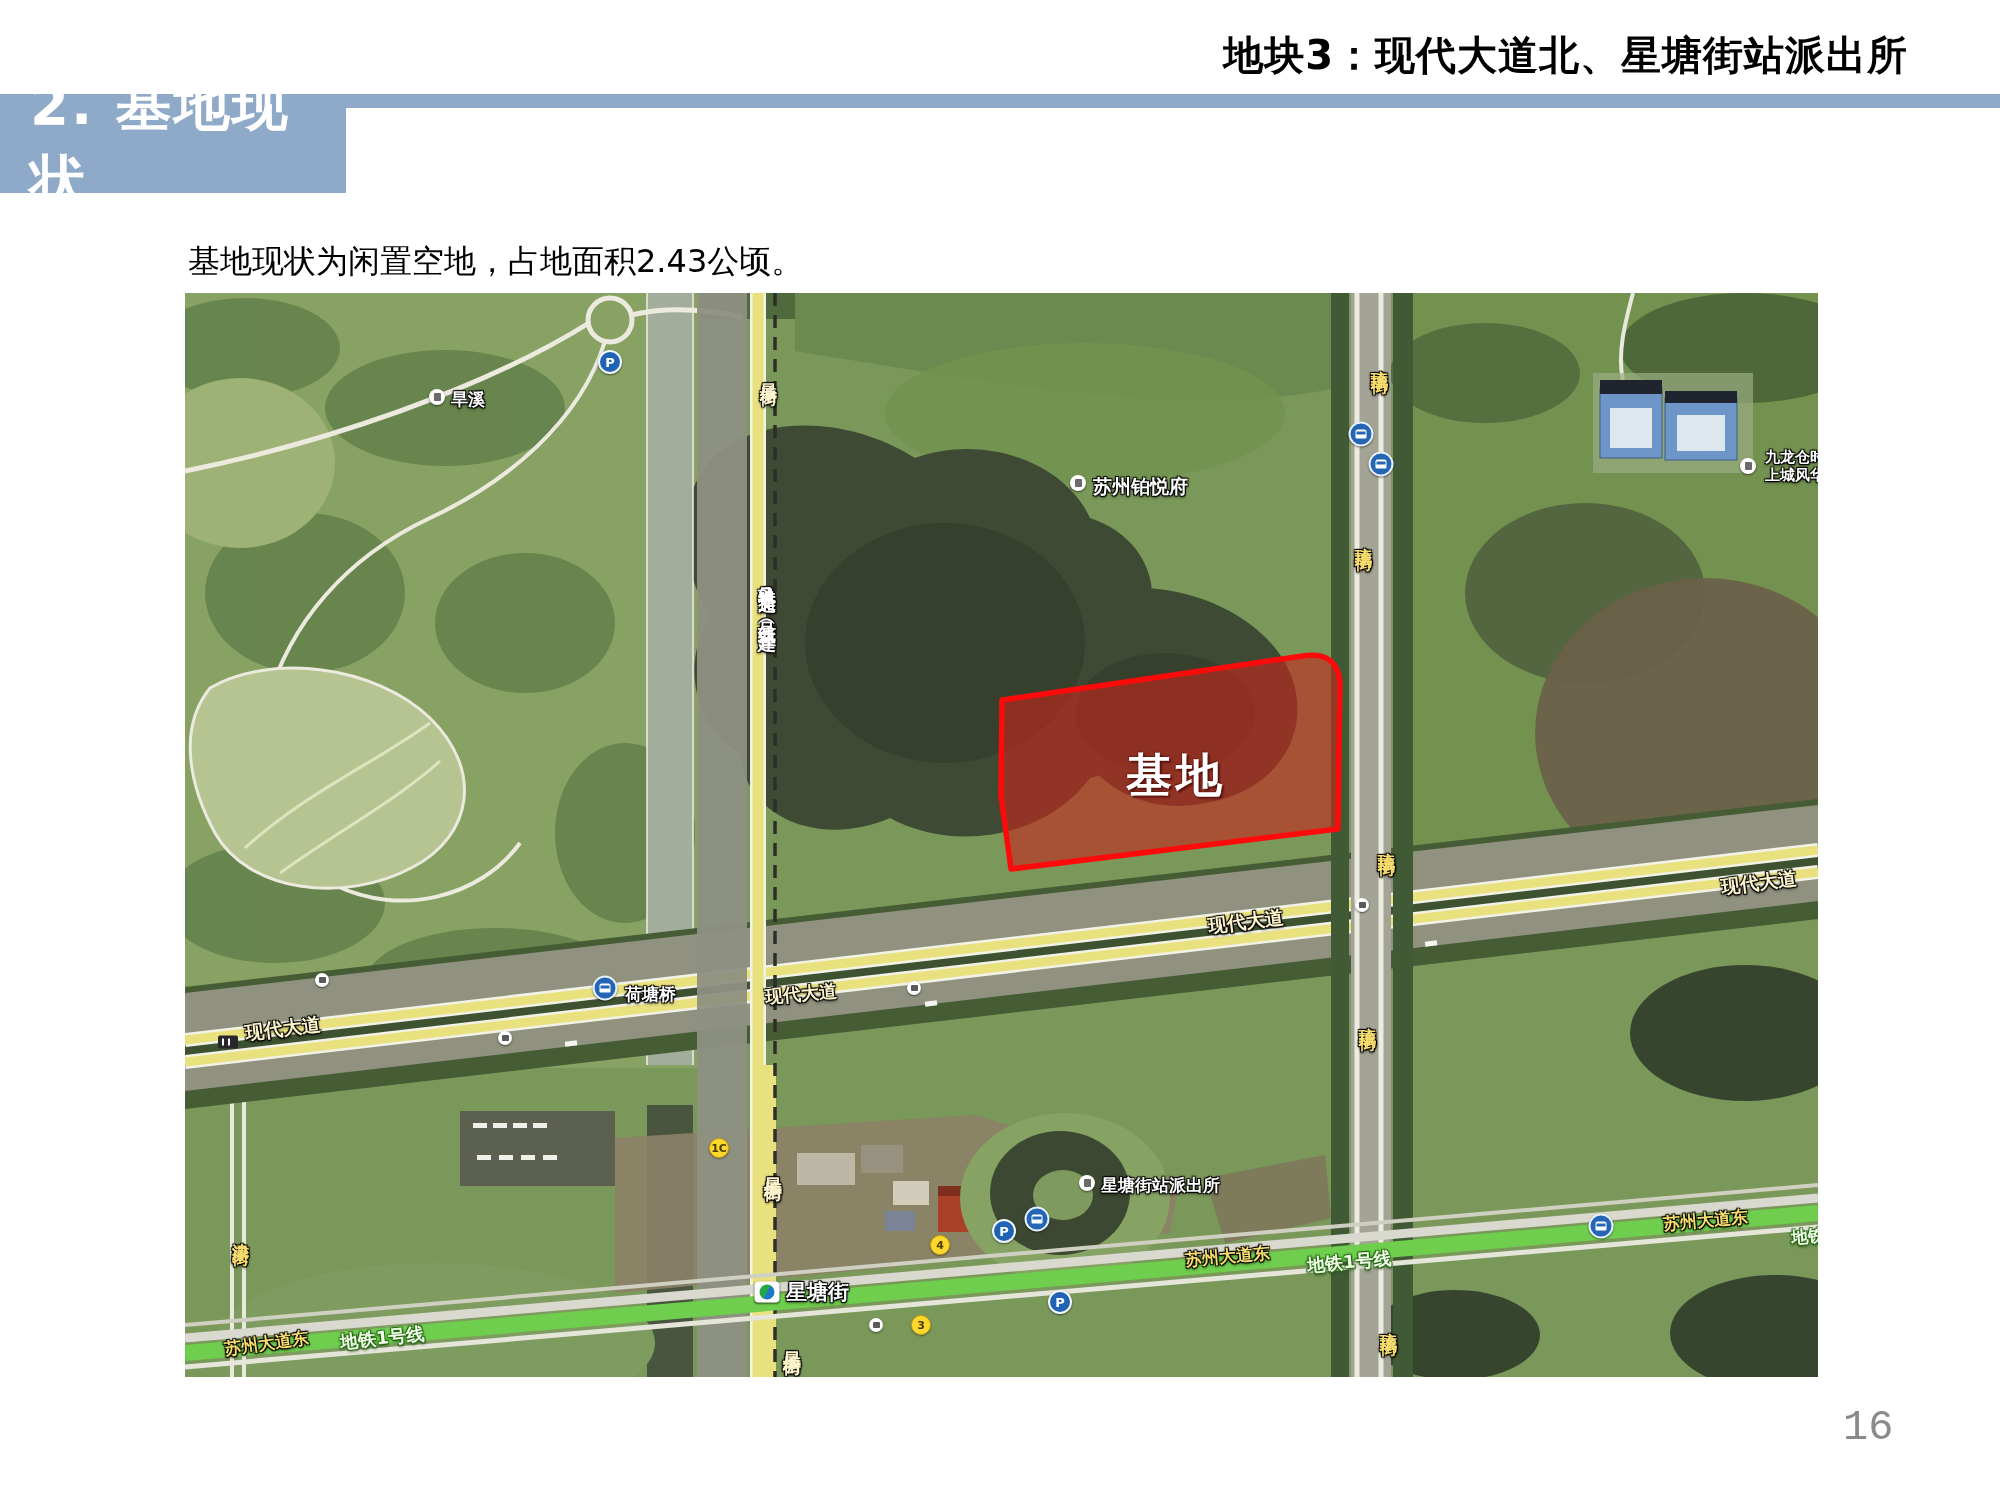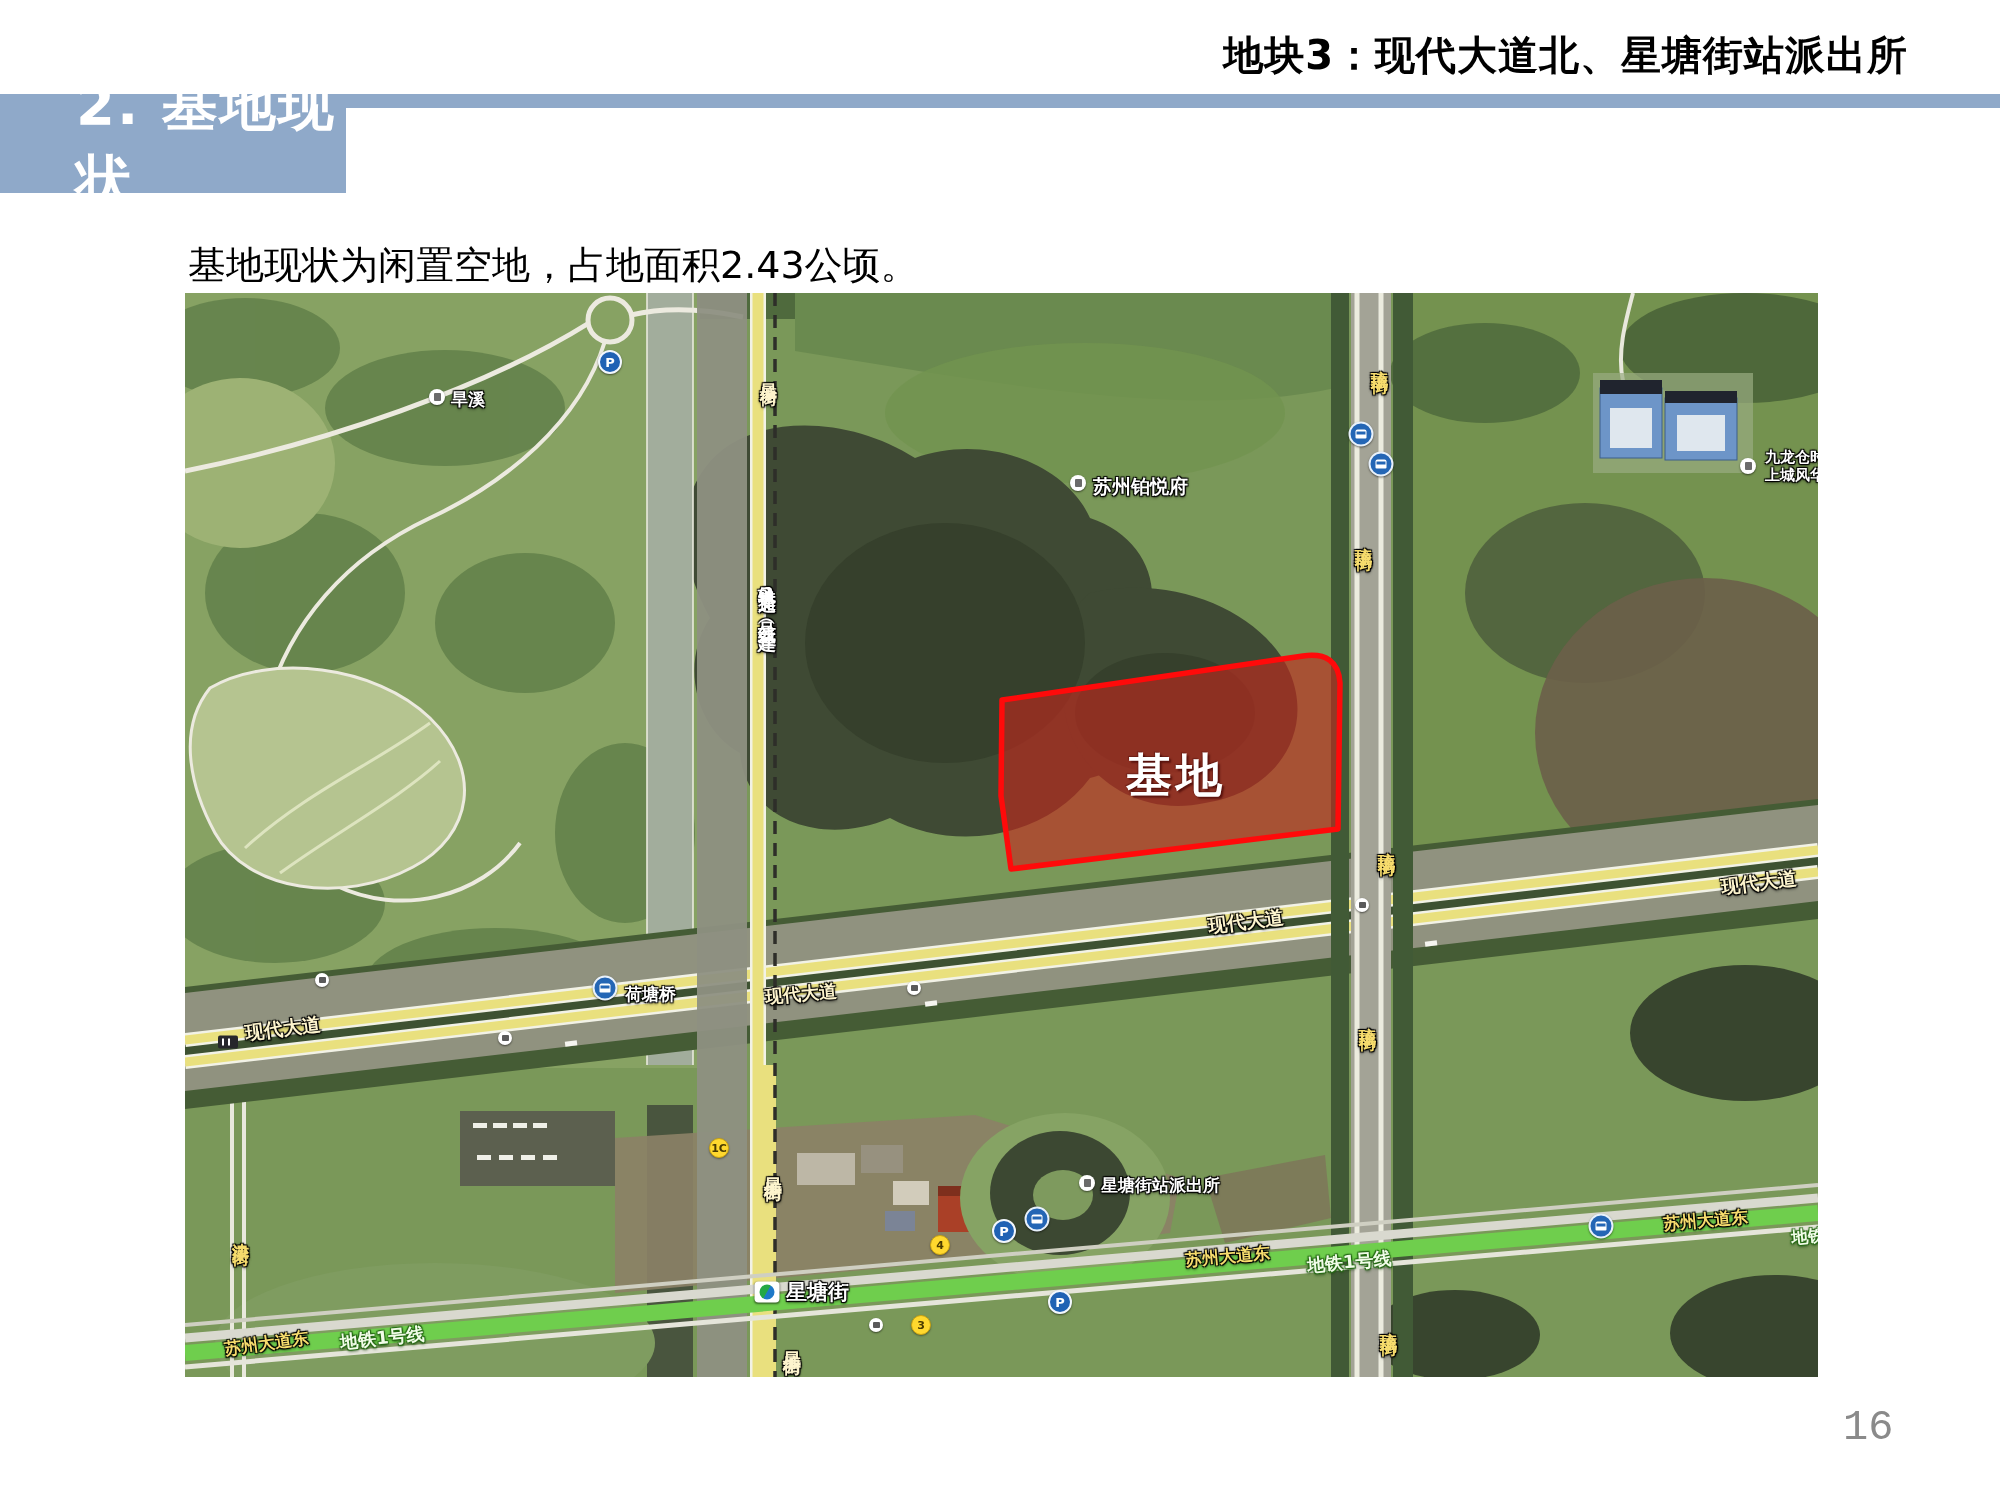--- a/index.html
+++ b/index.html
@@ -4,23 +4,23 @@
 <style>
   html,body { margin:0; padding:0; }
   body { font-family:"DejaVu Sans","Liberation Sans",sans-serif; }
   .slide { position:relative; width:2000px; height:1500px; background:#ffffff; overflow:hidden; }
 
   .header-title { position:absolute; top:28px; right:92px; font-size:40px; font-weight:600; color:#000; letter-spacing:1px; }
 
   .top-bar { position:absolute; left:0; top:94px; width:2000px; height:14px; background:#8fa9c9; }
   .title-block { position:absolute; left:0; top:94px; width:346px; height:99px; background:#8fa9c9;
                  display:flex; align-items:center; }
-  .title-block .txt { color:#fff; font-weight:bold; font-size:56px; padding-left:76px; letter-spacing:2px; }
-
-  .body-text { position:absolute; left:188px; top:240px; font-size:38px; color:#000; }
+  .title-block .txt { color:#fff; font-weight:bold; font-size:56px; padding-left:30px; letter-spacing:2px; }
+
+  .body-text { position:absolute; left:188px; top:240px; font-size:32px; color:#000; }
 
   .page-number { position:absolute; left:1843px; top:1404px; font-size:42px; color:#8a8a8a; font-family:Liberation Mono, monospace; }
 
   .map { position:absolute; left:185px; top:293px; width:1633px; height:1084px; background:#7a9859; overflow:hidden; }
   .map svg { position:absolute; left:0; top:0; }
 
   
   .lbl { position:absolute; z-index:5; color:#fff; font-weight:600; white-space:nowrap;
          text-shadow:1px 1px 1px #000,-1px -1px 1px #000,1px -1px 1px #000,-1px 1px 1px #000,0 2px 3px rgba(0,0,0,.55); }
   .lbl.vert { writing-mode:vertical-rl; text-orientation:upright; letter-spacing:3px; }

